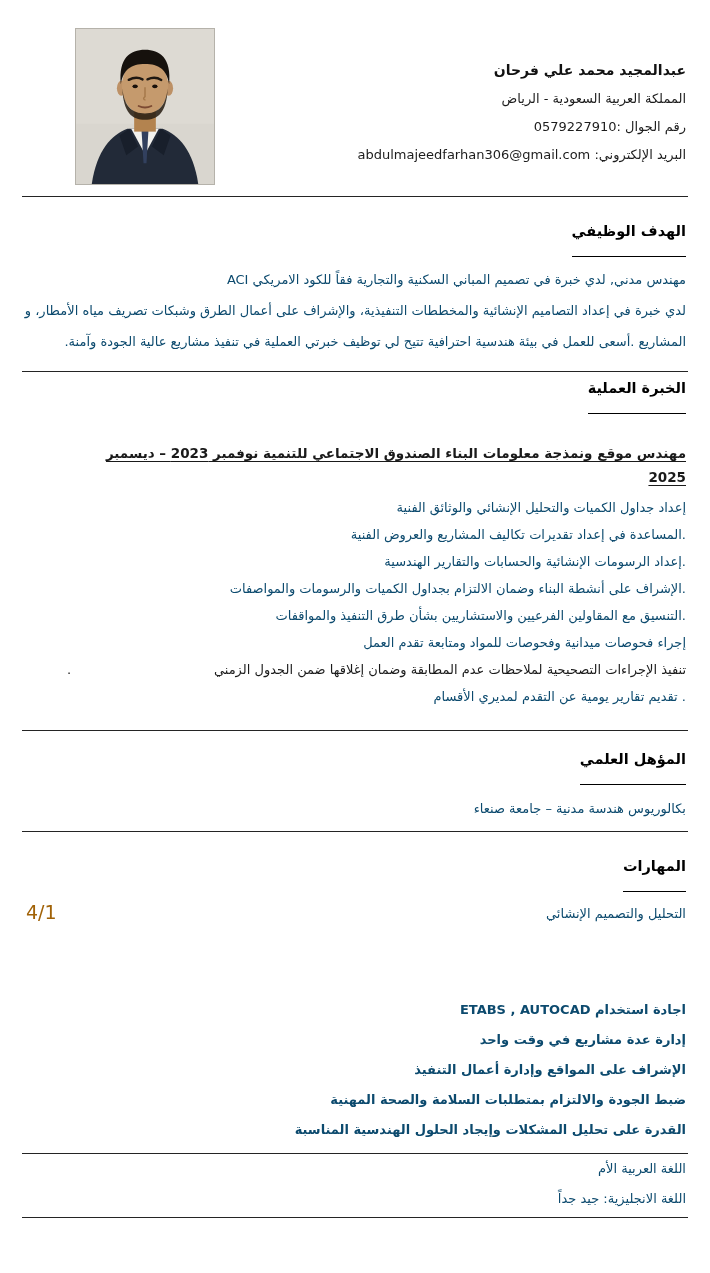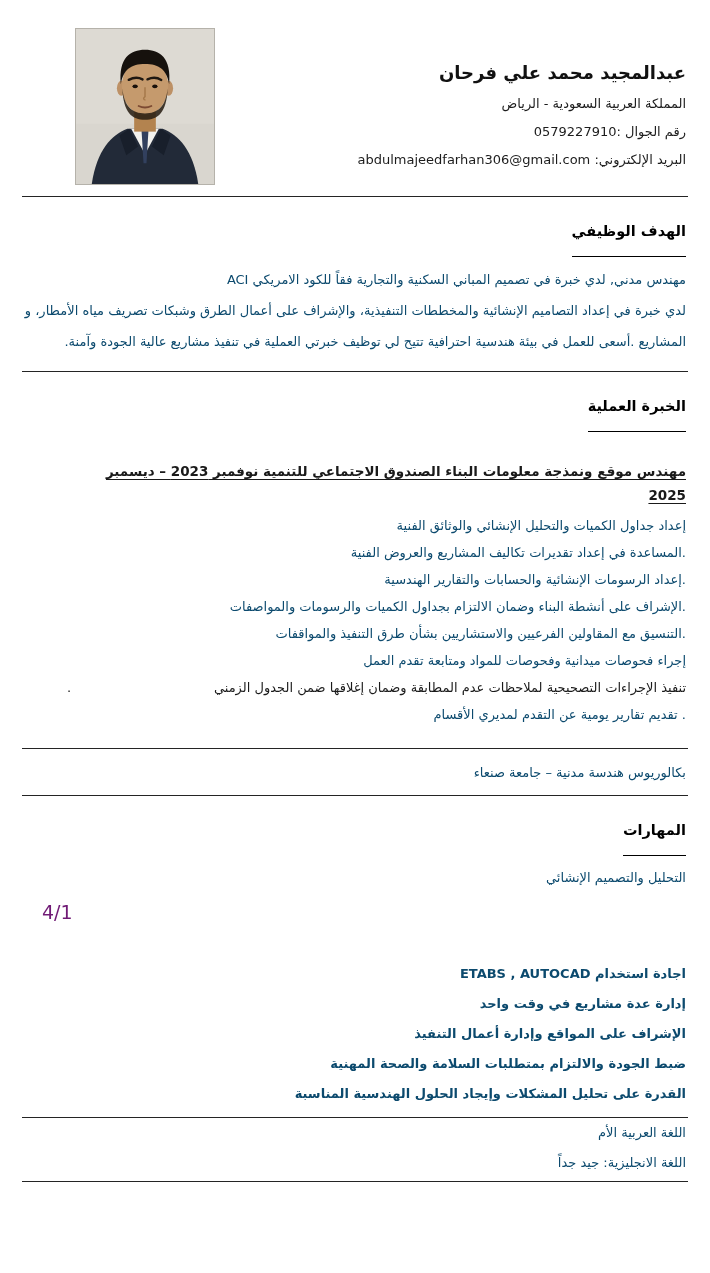--- a/index.html
+++ b/index.html
@@ -20,40 +20,40 @@
   .header { position:relative; height:196px; }
   .photo {
     position:absolute; left:75px; top:28px;
     width:140px; height:157px;
     border:1px solid #b5b2aa;
     background:#dcd9d2;
     overflow:hidden;
   }
   .photo svg { display:block; }
   .contact { position:absolute; right:24px; top:62px; text-align:right; }
-  .name { font-size:18px; font-weight:bold; color:#111; margin-bottom:12px; }
+  .name { font-size:14px; font-weight:bold; color:#111; margin-bottom:12px; }
   .contact-line { font-size:13px; color:#1c1c1c; margin-bottom:11px; line-height:17px; }
 
   
   .rule { border-top:1.6px solid #242424; margin:0 22px; height:0; }
   .section-title { font-size:14.5px; font-weight:bold; color:#000; margin:0 24px; text-align:right; }
   .section-title .u { display:inline-block; border-bottom:1.7px solid #000; padding-bottom:17px; }
   .line {
     font-size:13px; color:#0c4a6e;
     margin:0 24px; text-align:right;
     white-space:nowrap; overflow:hidden;
   }
 
   
   .objective-title { margin-top:26px; }
   .objective-para { margin-top:7px; }
   .objective-para .line { line-height:31px; }
 
   
-  .experience-title { margin-top:26px; }
+  .experience-title { margin-top:8px; }
   .job-title {
     margin:27px 24px 0;
     max-width:612px;
     font-size:13.5px; font-weight:bold;
     line-height:24px; text-align:right;
     text-decoration:underline;
     text-underline-offset:3px;
   }
   .exp-list { margin-top:5px;padding-left:43px; }
   .exp-item { line-height:27px; }
@@ -70,23 +70,23 @@
   .skills-p2 { margin-top:70px;font-weight:bold; }
   .skills-p2 .line { line-height:30px; }
   .rule-5 { margin-top:8px; }
   .languages-title { margin-top:22px; }
   .lang-list { }
   .lang-list .line { line-height:30px; }
   .rule-6 { margin-top:3px; }
 
   
   .page-marker {
-    position:absolute; left:42px; top:901px;
+    position:absolute; left:26px; top:901px;
     direction:ltr;
-    color:#701a75; font-size:19px;
+    color:#a16207; font-size:19px;
   }
 </style>
 </head>
 <body>
 
 <div class="page">
 
   <div class="header">
     <div class="photo">
       <svg viewBox="0 0 140 157" width="138" height="155">
@@ -158,20 +158,21 @@
         <span>تنفيذ الإجراءات التصحيحية لملاحظات عدم المطابقة  وضمان إغلاقها ضمن الجدول الزمني</span>
         <span class="stray">.</span>
       </div>
       <div class="line exp-item">. تقديم تقارير يومية عن التقدم لمديري الأقسام</div>
     </div>
   </section>
 
   <div class="rule rule-3"></div>
 
   <section>
+    <h2 class="section-title education-title"><span class="u">المؤهل العلمي</span></h2>
     <div class="line degree-line">بكالوريوس هندسة مدنية – جامعة صنعاء</div>
   </section>
 
   <div class="rule rule-4"></div>
 
   <section>
     <h2 class="section-title skills-title"><span class="u">المهارات</span></h2>
     <div class="line skill-line-p1">التحليل والتصميم الإنشائي</div>
 
     <div class="skills-p2">

